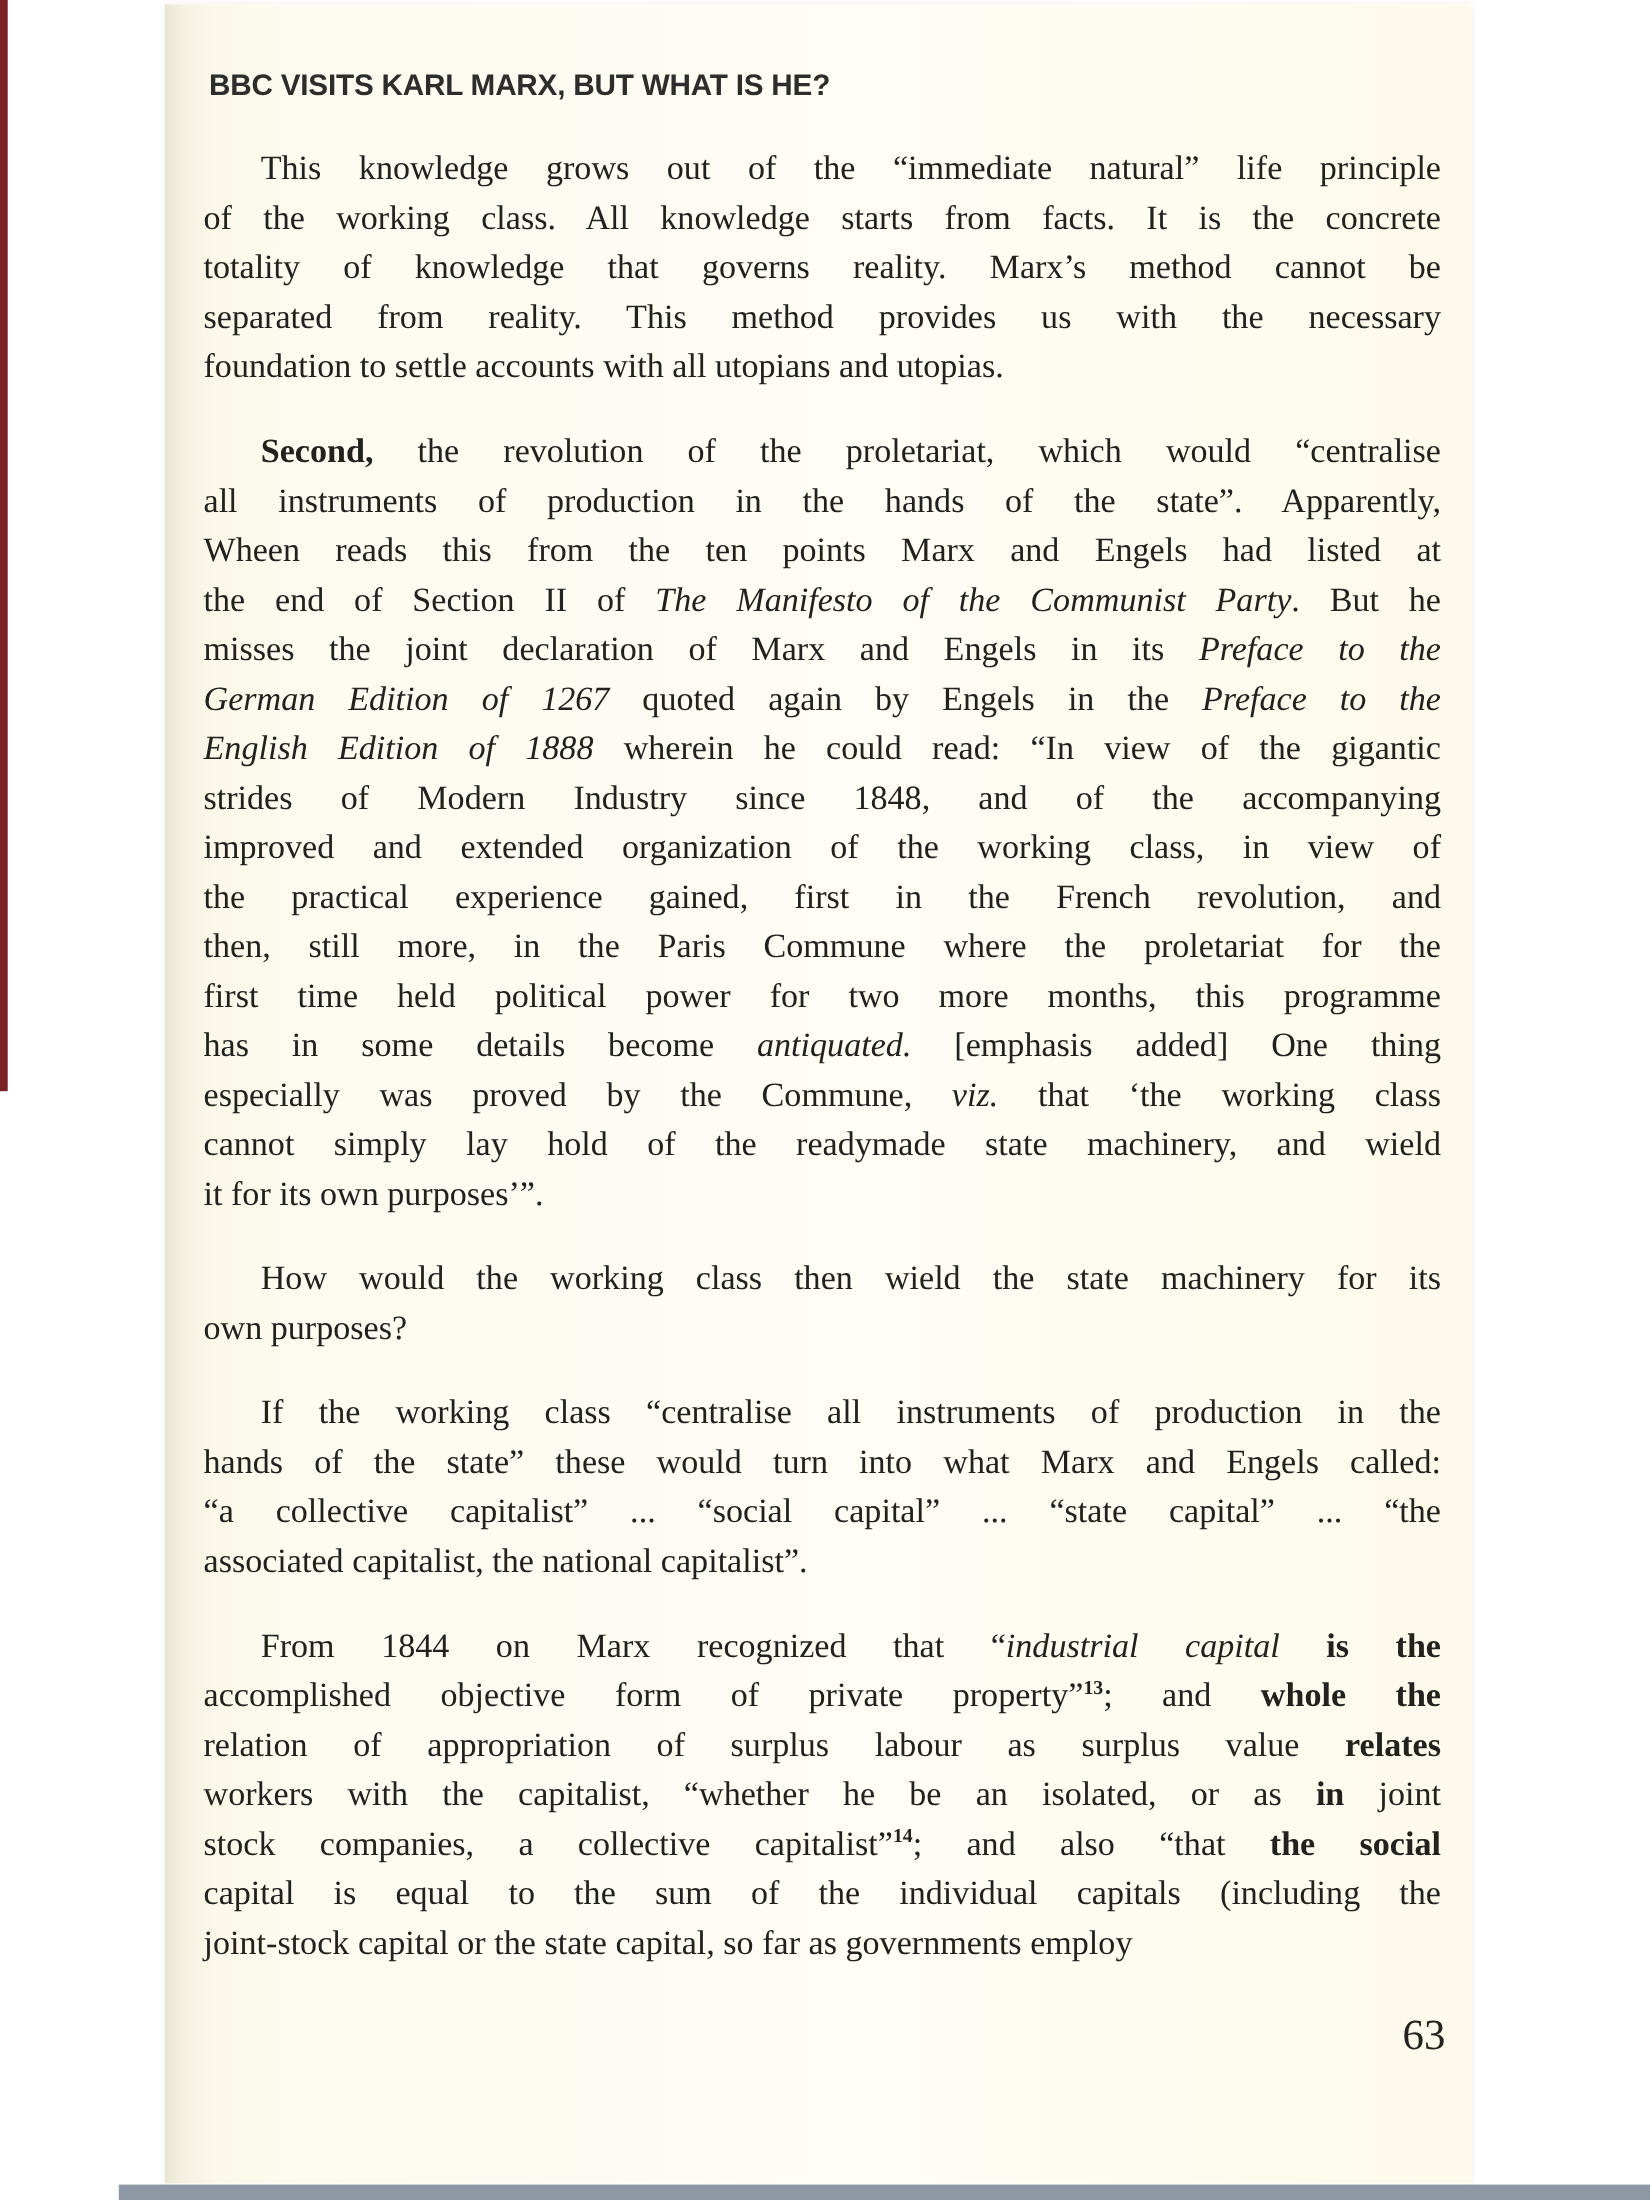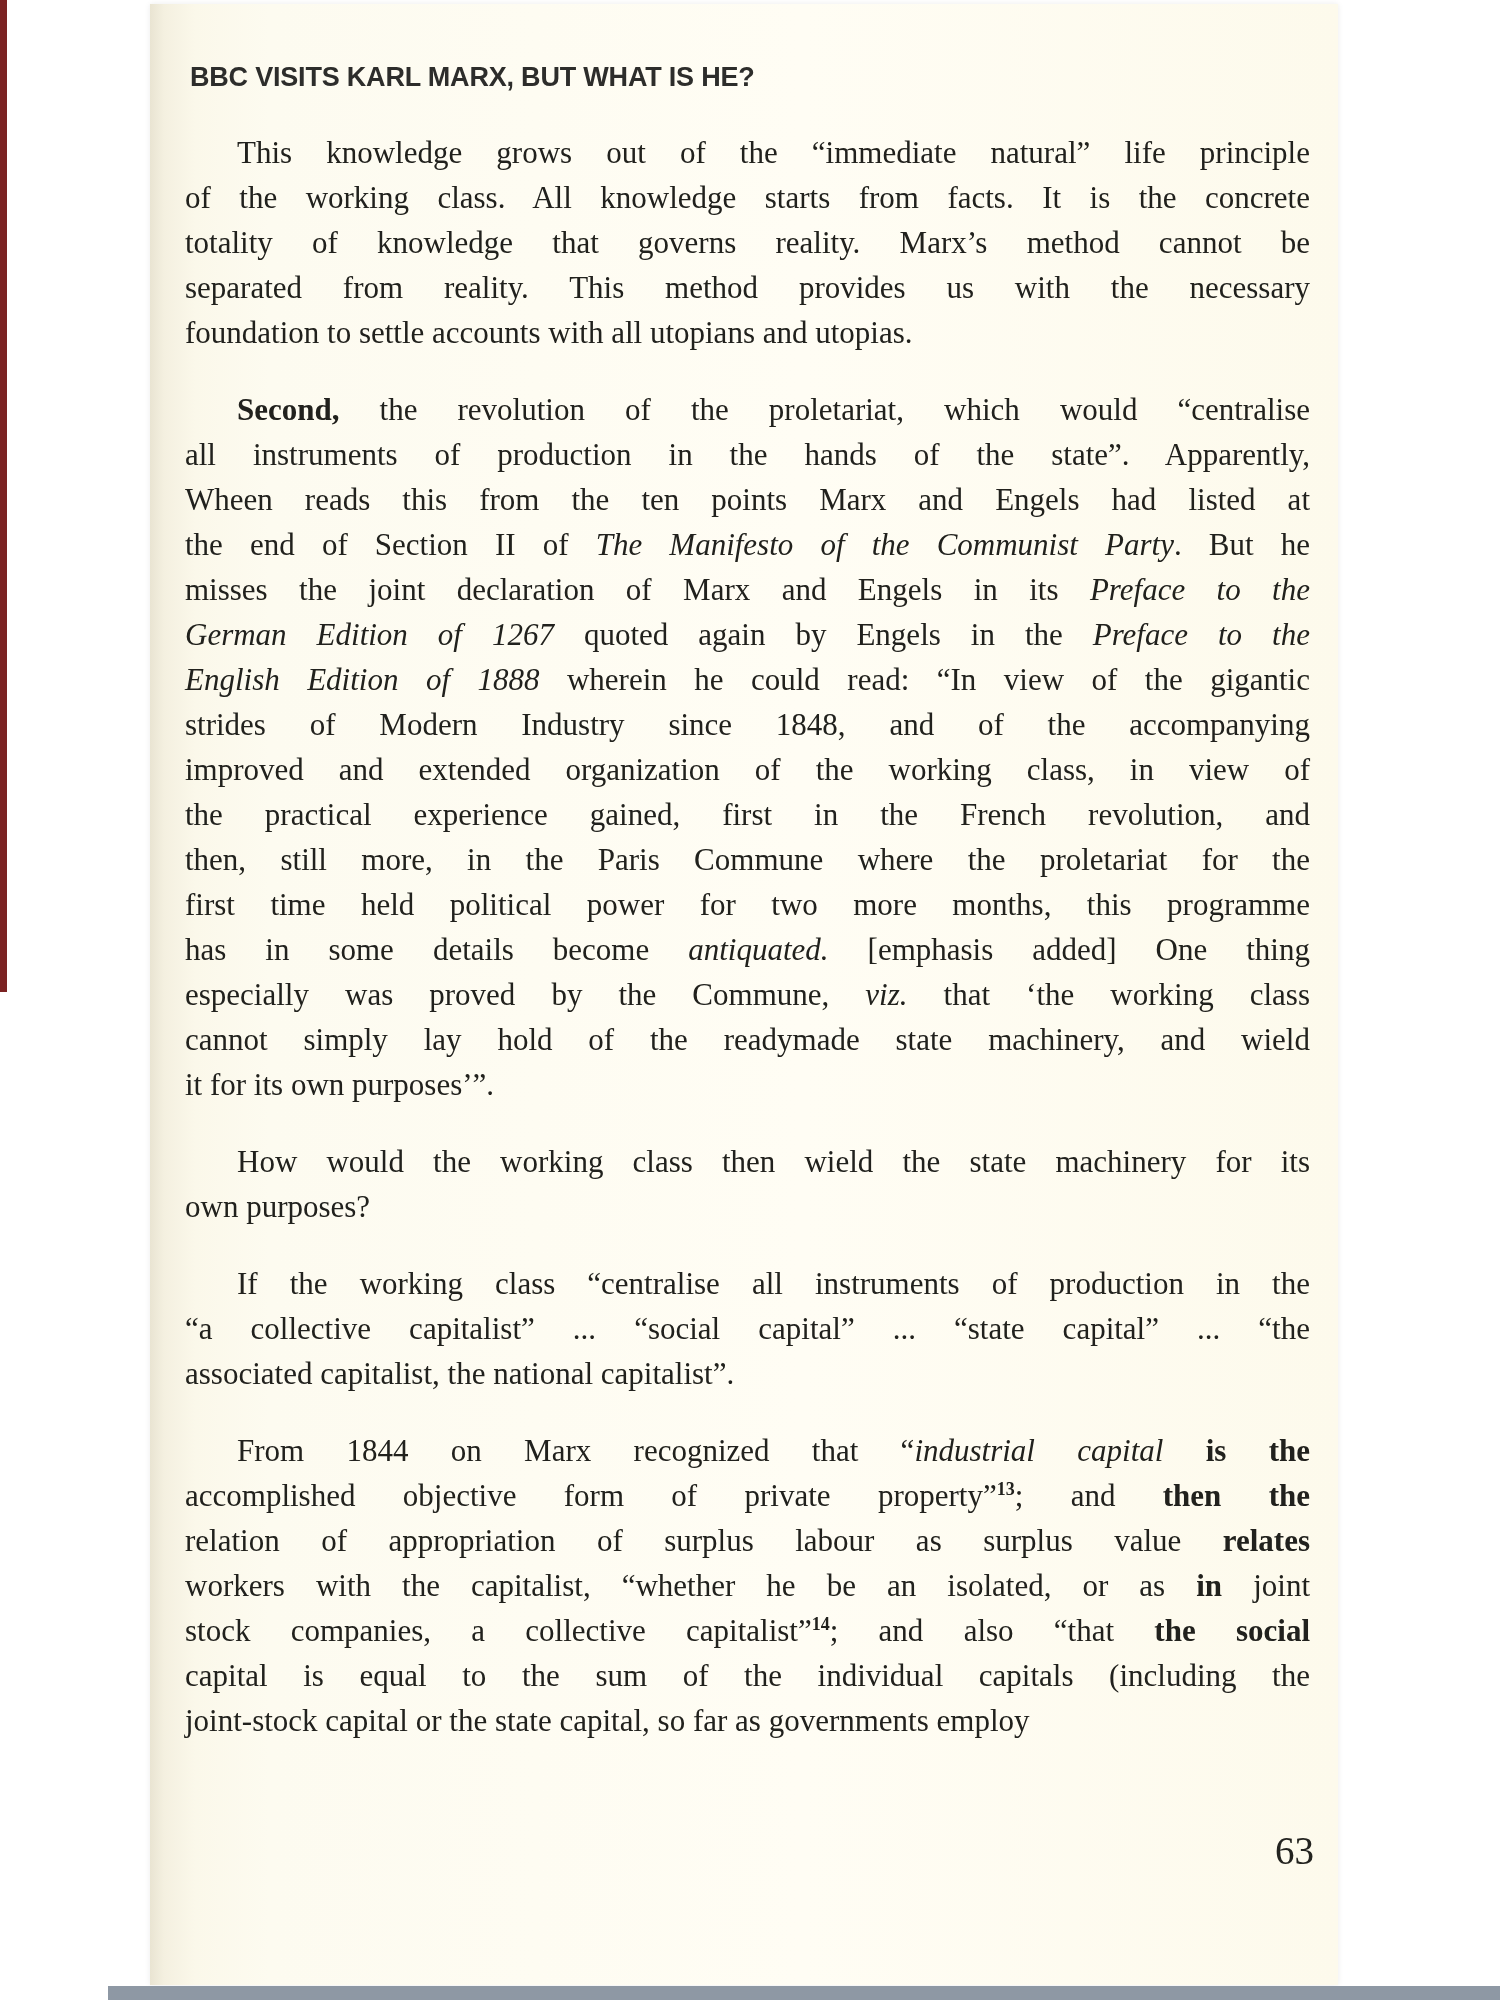--- a/index.html
+++ b/index.html
@@ -117,26 +117,27 @@
           <div class="line"><span class="s-n">especially was proved by the Commune, </span><span class="s-i">viz.</span><span class="s-n"> that ‘the working class</span></div>
           <div class="line"><span class="s-n">cannot simply lay hold of the readymade state machinery, and wield</span></div>
           <div class="line lastline"><span class="s-n">it for its own purposes’”.</span></div>
         </div>
         <div class="paragraph">
           <div class="line firstline"><span class="s-n">How would the working class then wield the state machinery for its</span></div>
           <div class="line lastline"><span class="s-n">own purposes?</span></div>
         </div>
         <div class="paragraph">
           <div class="line firstline"><span class="s-n">If the working class “centralise all instruments of production in the</span></div>
+          <div class="line"><span class="s-n">hands of the state” these would turn into what Marx and Engels called:</span></div>
           <div class="line"><span class="s-n">“a collective capitalist” ... “social capital” ... “state capital” ... “the</span></div>
           <div class="line lastline"><span class="s-n">associated capitalist, the national capitalist”.</span></div>
         </div>
         <div class="paragraph">
           <div class="line firstline"><span class="s-n">From 1844 on Marx recognized that “</span><span class="s-i">industrial capital</span><span class="s-n"> </span><span class="s-b">is the</span></div>
-          <div class="line"><span class="s-n">accomplished objective form of private property”</span><span class="s-sup">13</span><span class="s-n">; and </span><span class="s-b">then the</span></div>
+          <div class="line"><span class="s-n">accomplished objective form of private property”</span><span class="s-sup">13</span><span class="s-n">; and </span><span class="s-b">whole the</span></div>
           <div class="line"><span class="s-n">relation of appropriation of surplus labour as surplus value </span><span class="s-b">relates</span></div>
           <div class="line"><span class="s-n">workers with the capitalist, “whether he be an isolated, or as </span><span class="s-b">in</span><span class="s-n"> joint</span></div>
           <div class="line"><span class="s-n">stock companies, a collective capitalist”</span><span class="s-sup">14</span><span class="s-n">; and also “that </span><span class="s-b">the social</span></div>
           <div class="line"><span class="s-n">capital is equal to the sum of the individual capitals (including the</span></div>
           <div class="line lastline"><span class="s-n">joint-stock capital or the state capital, so far as governments employ</span></div>
         </div>
       </div>
     <div class="page-number">63</div>
   </div>
   <div class="bottom-bar"></div>

